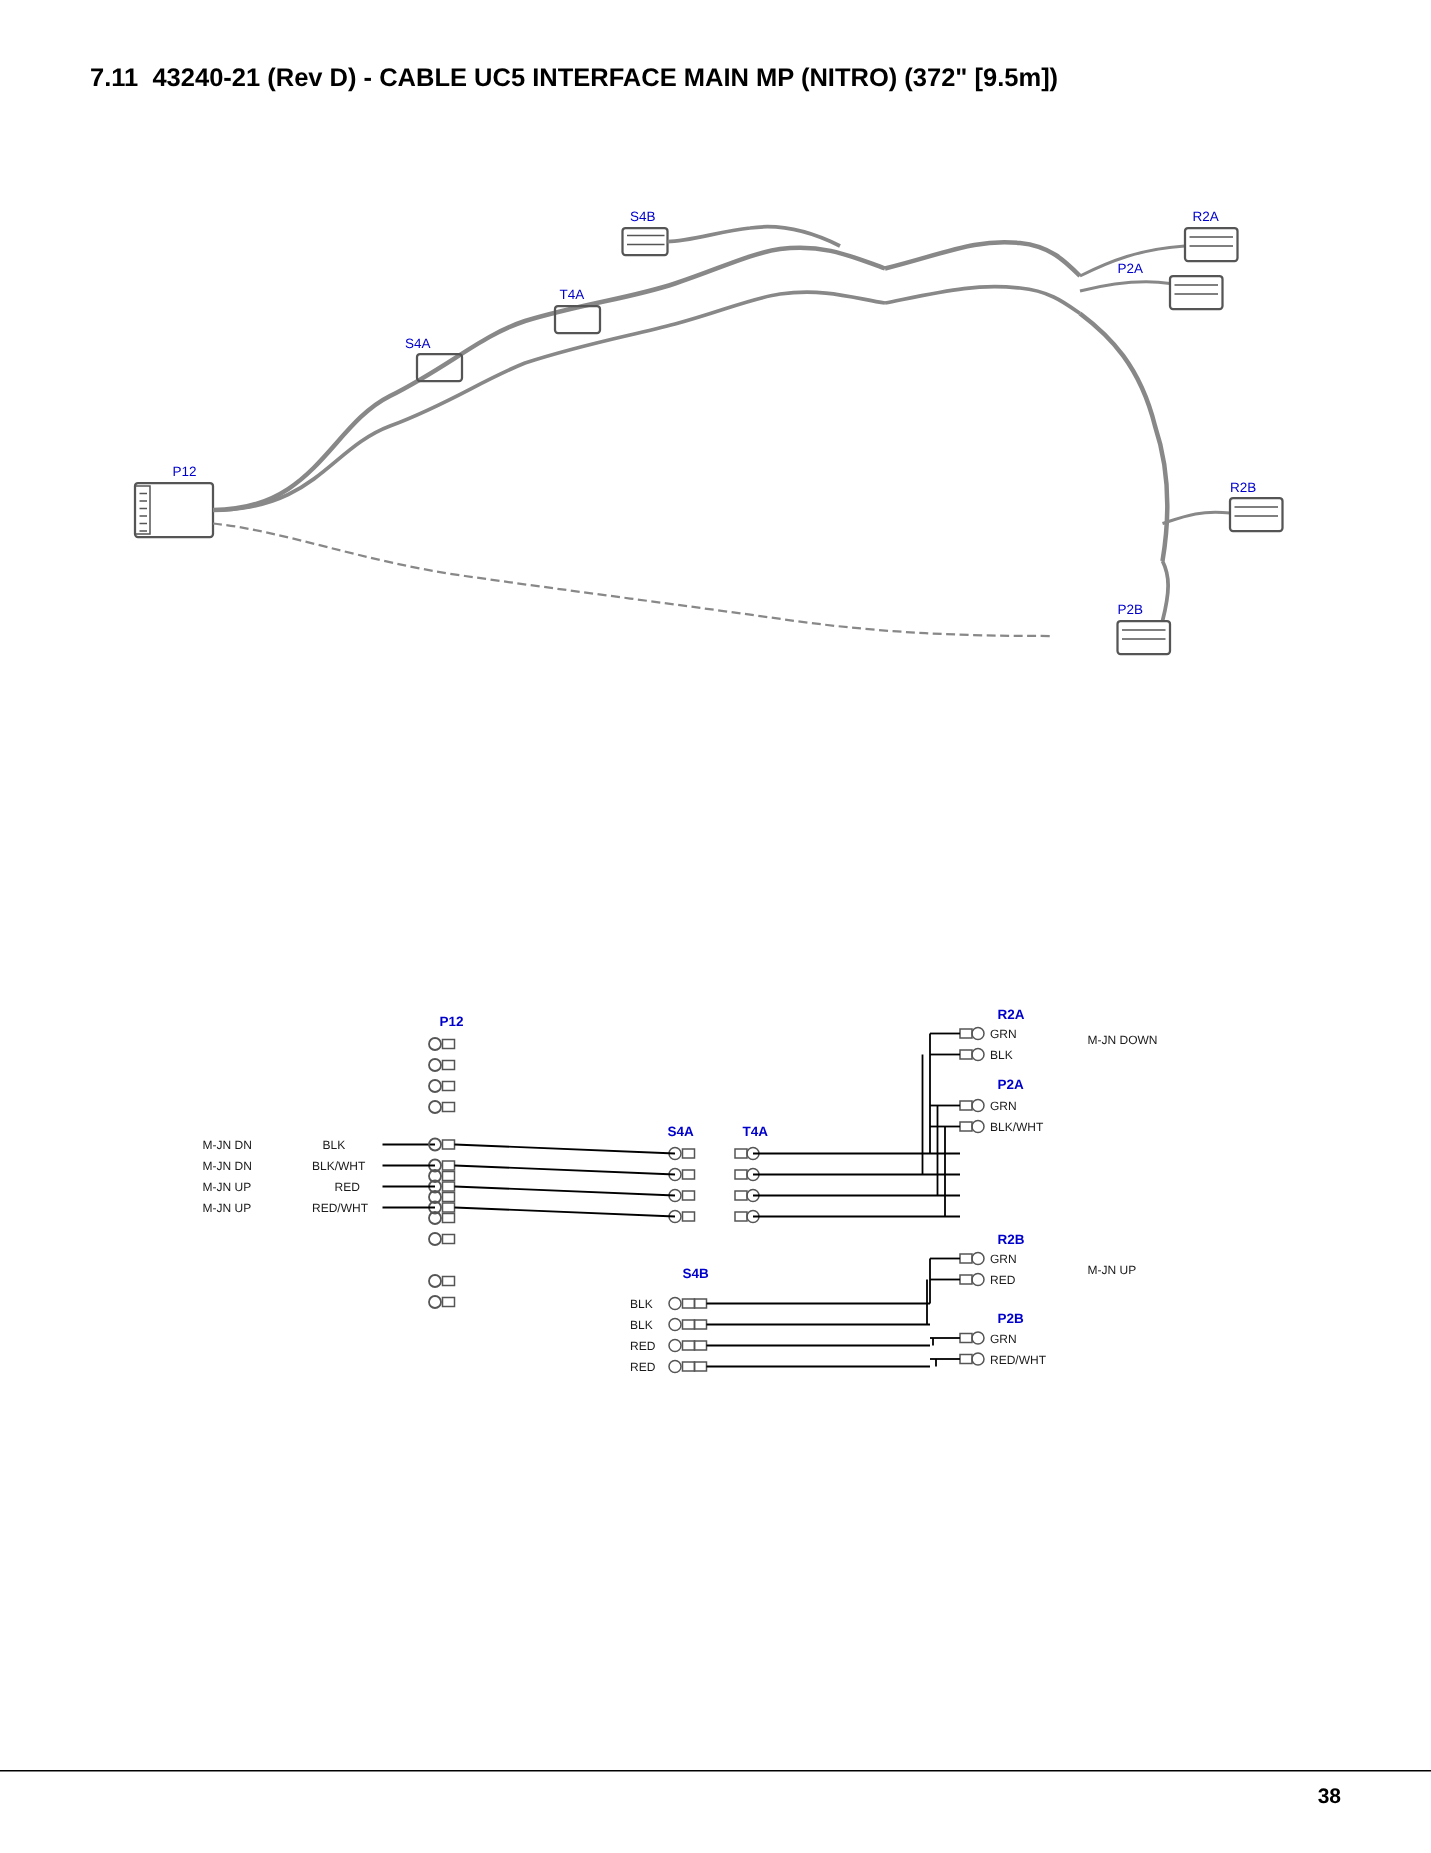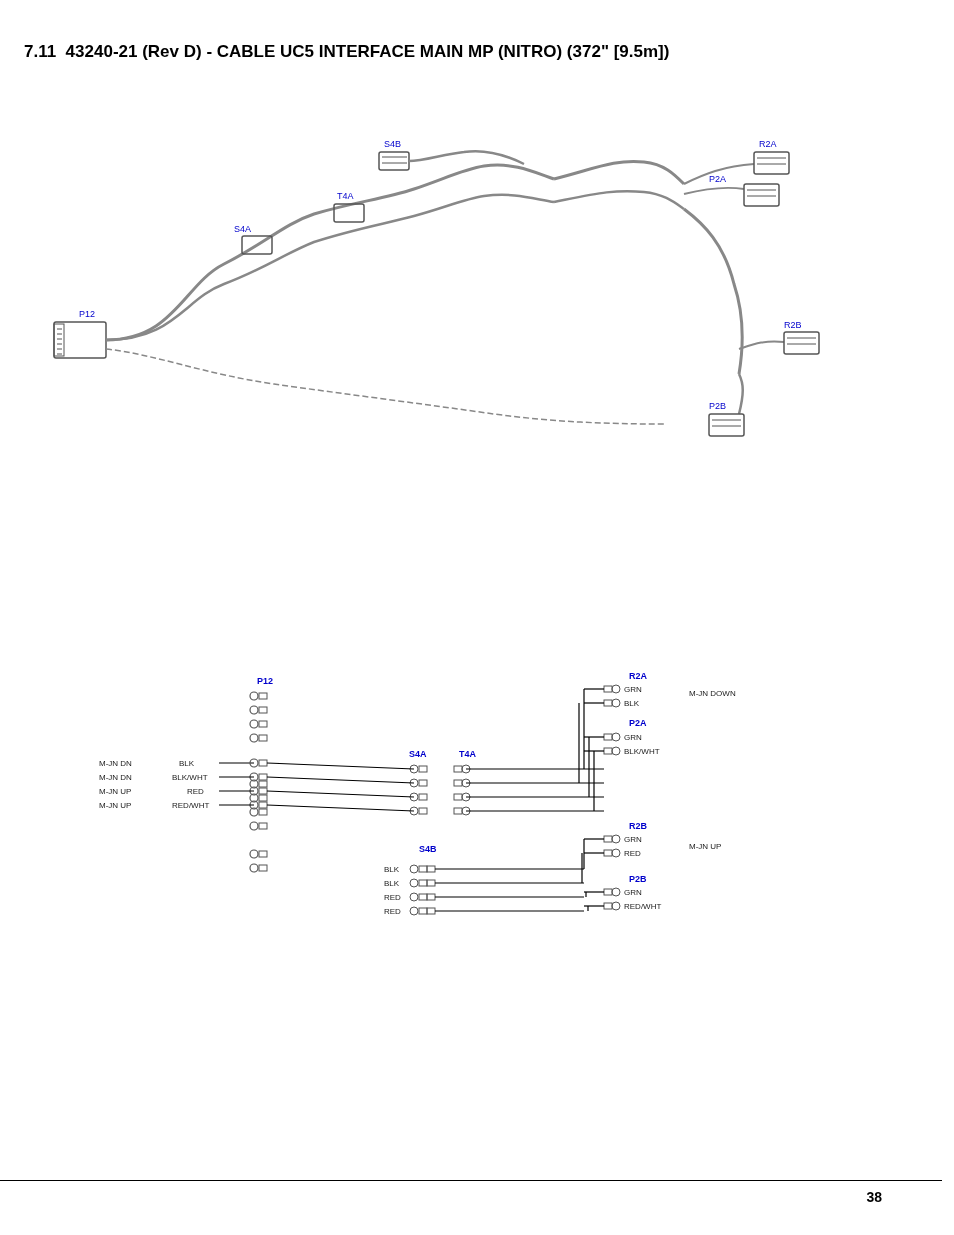--- a/index.html
+++ b/index.html
@@ -7,21 +7,21 @@
       width: 954px;
       min-height: 1235px;
       background: #ffffff;
       font-family: Arial, Helvetica, sans-serif;
       position: relative;
     }
 
     .page-container {
       width: 954px;
       min-height: 1235px;
-      padding: 40px 60px 40px 24px;
+      padding: 40px 60px 40px 60px;
       position: relative;
     }
 
     .page-title {
       font-size: 17px;
       font-weight: bold;
       color: #000000;
       margin-bottom: 20px;
       line-height: 1.4;
     }
@@ -37,21 +37,21 @@
       width: 100%;
       height: 420px;
       position: relative;
       margin-bottom: 20px;
     }
 
     .page-footer {
       position: absolute;
       bottom: 30px;
       left: 0;
-      right: 12px;
+      right: 0;
       display: flex;
       justify-content: space-between;
       align-items: flex-end;
       padding: 0 60px;
       border-top: 1px solid #000;
       padding-top: 8px;
     }
 
     .page-number {
       font-size: 14px;

